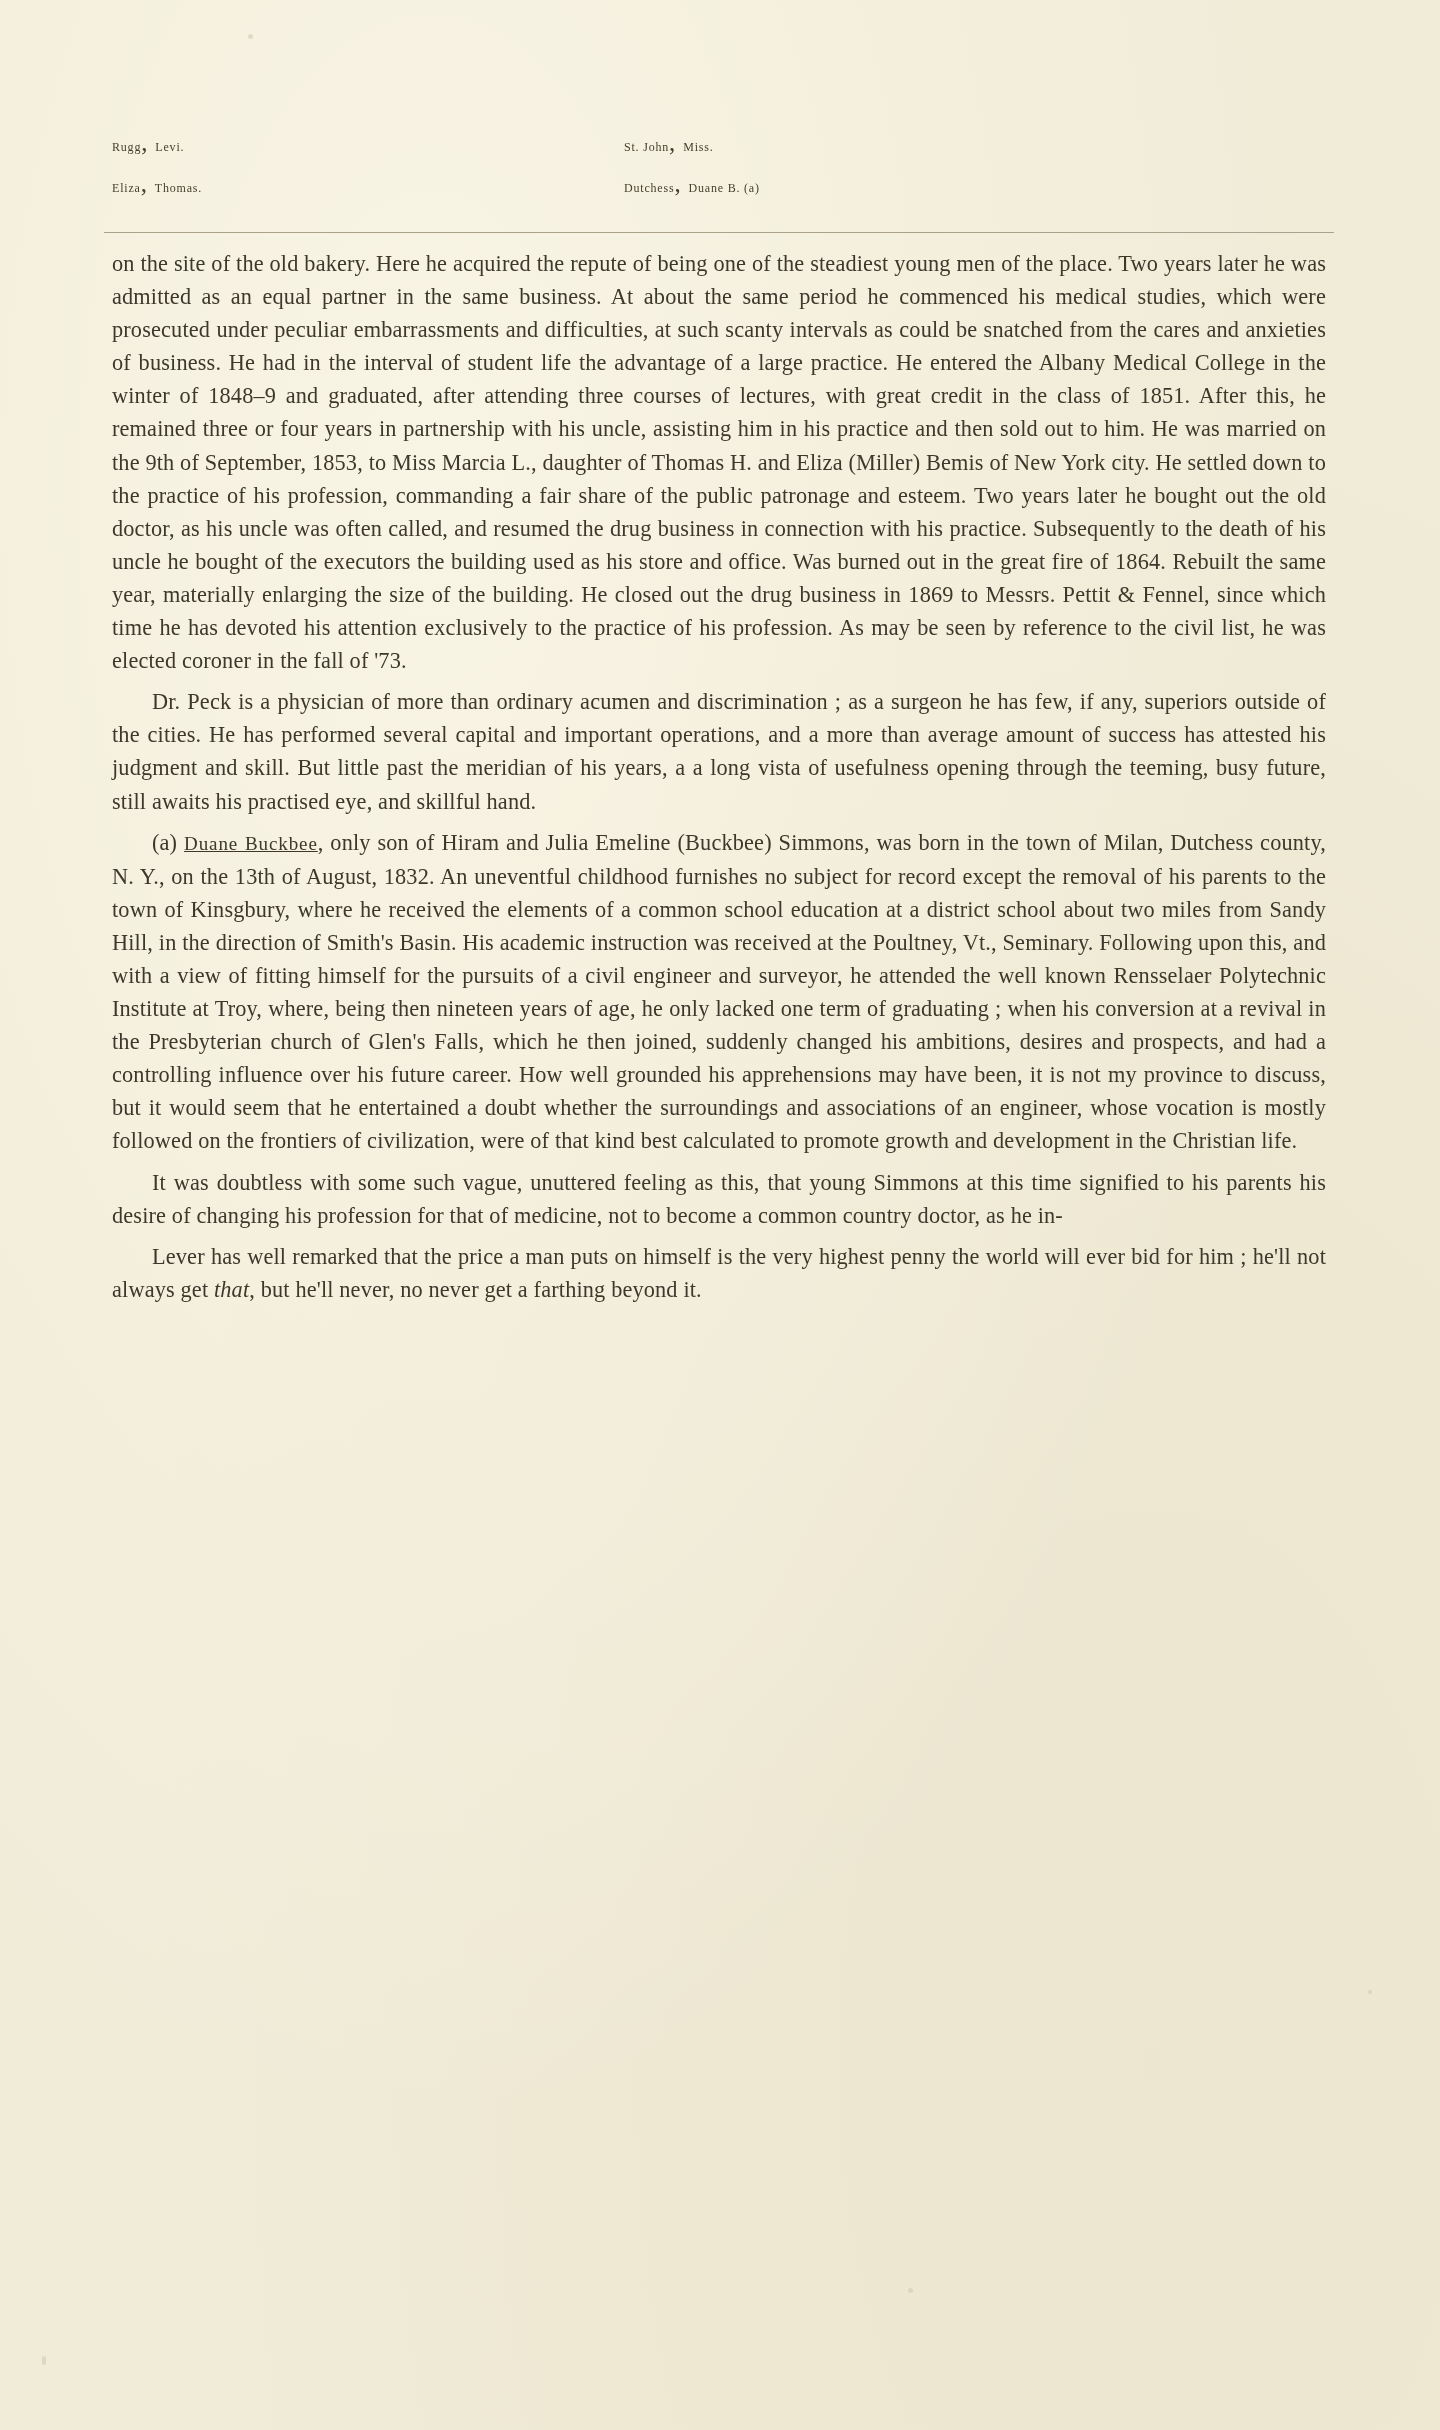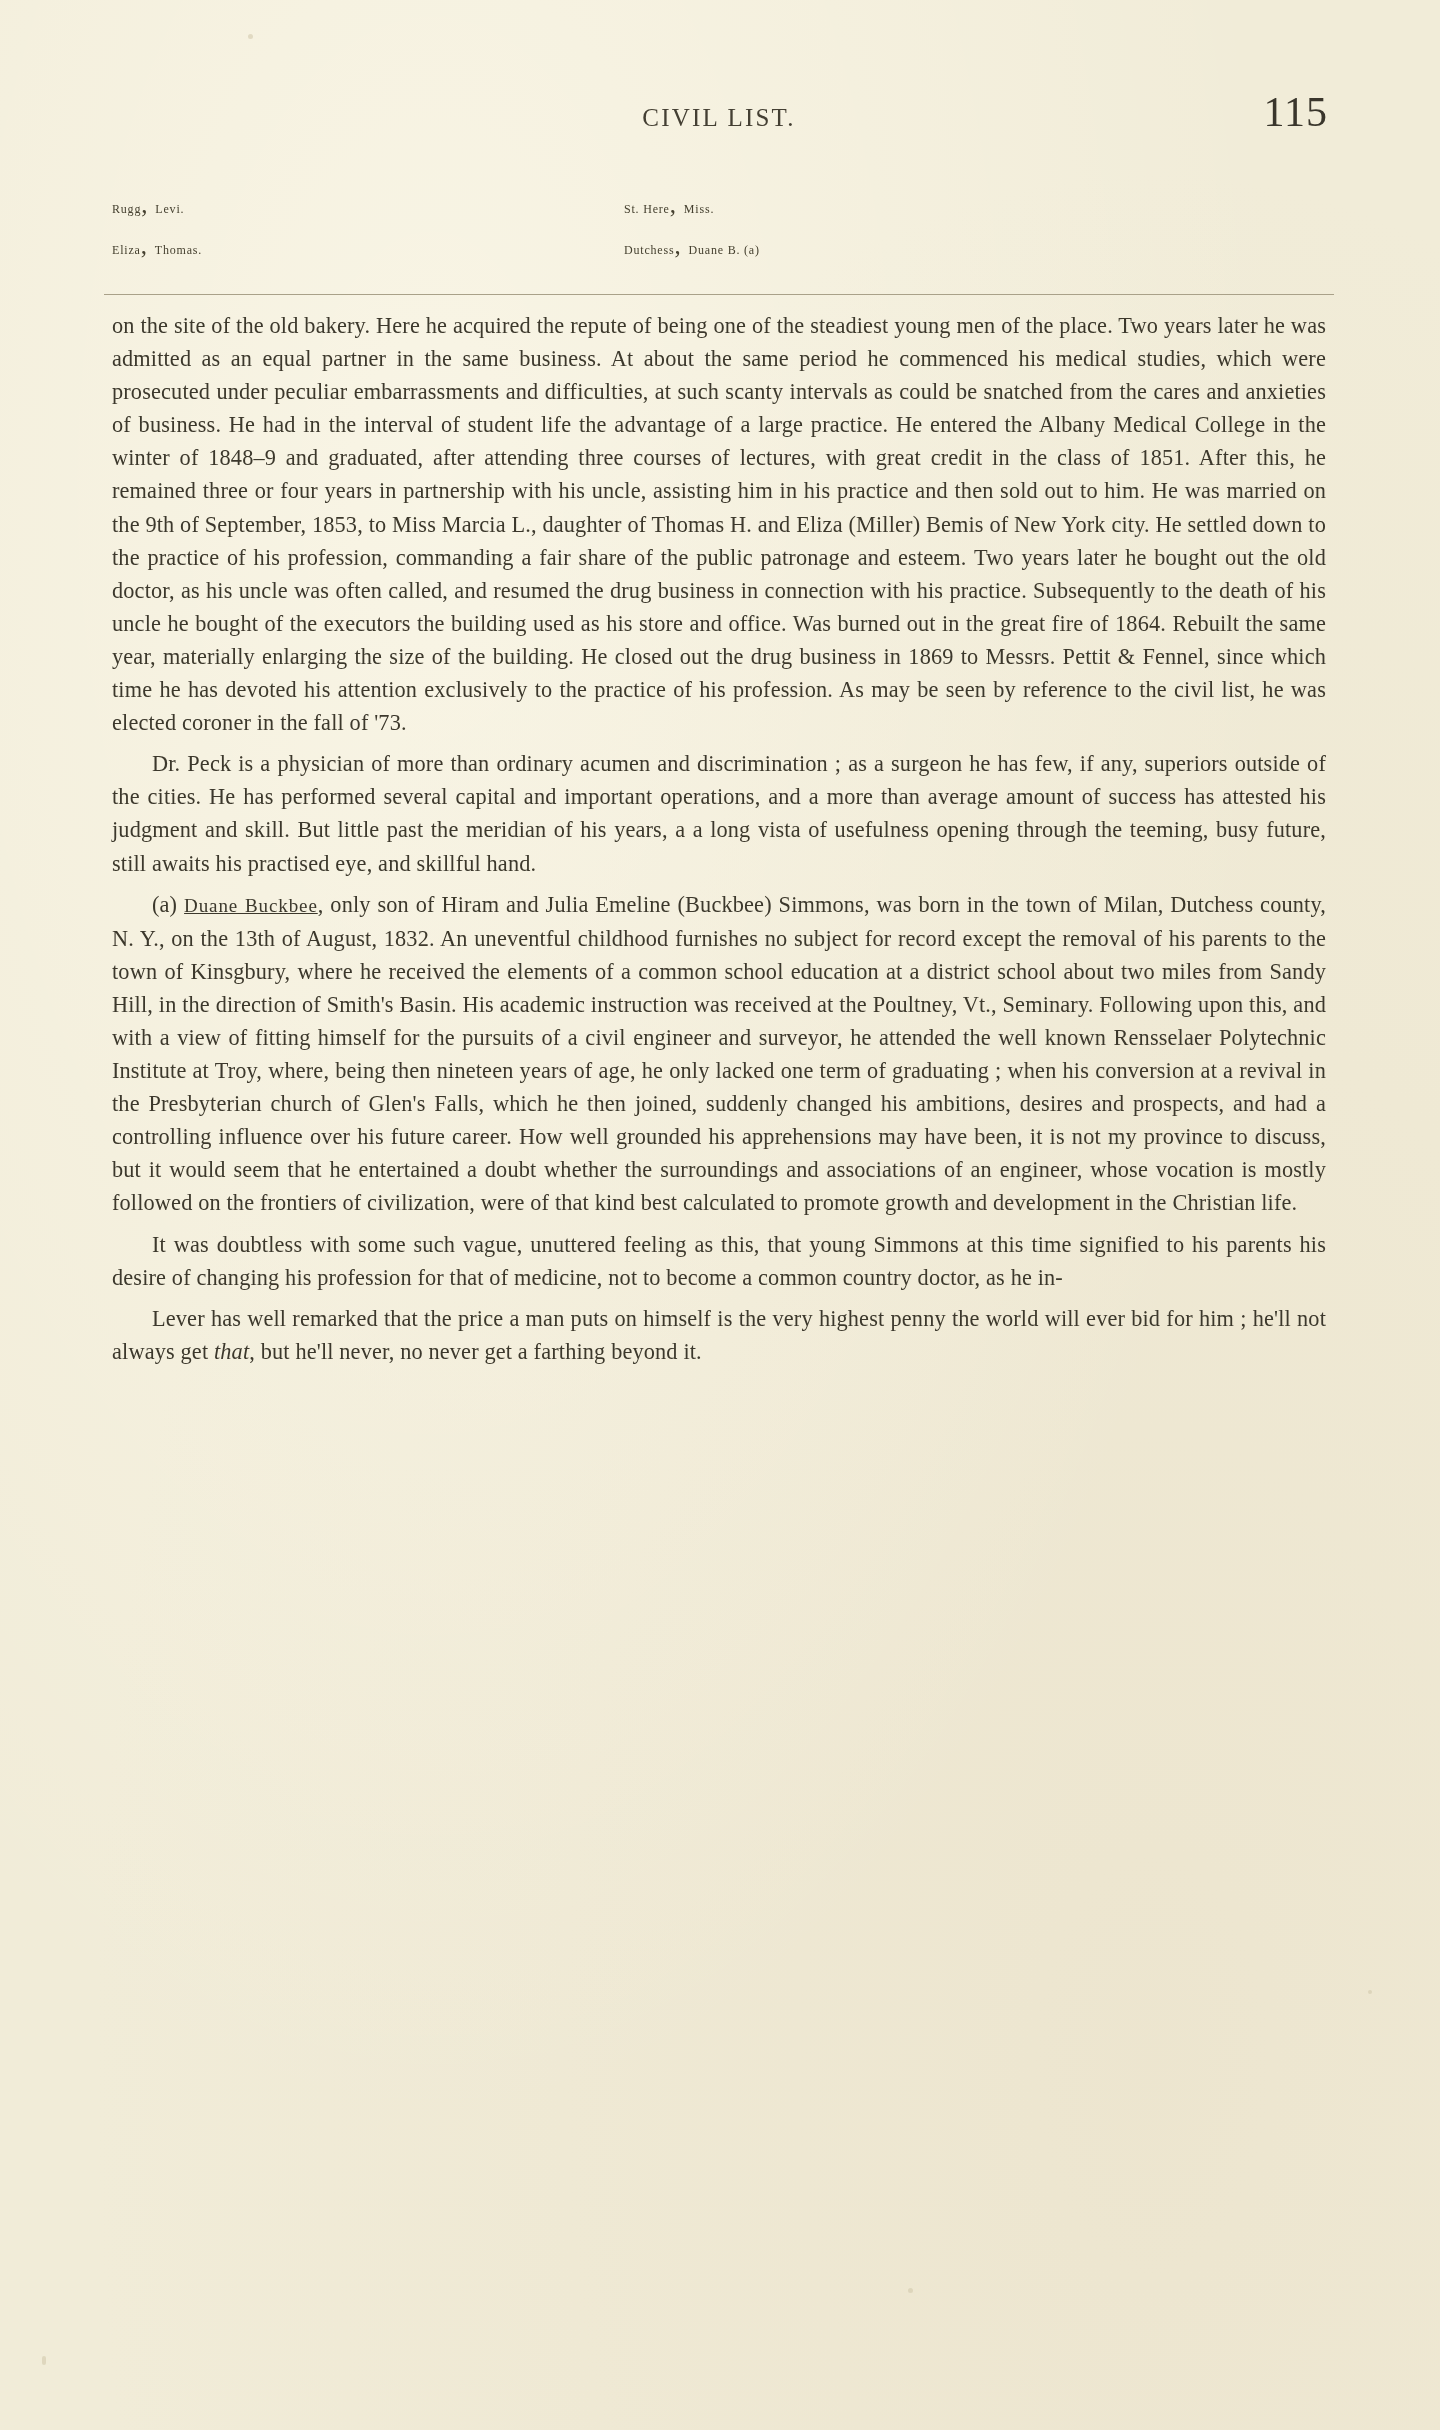--- a/index.html
+++ b/index.html
@@ -120,39 +120,35 @@
 
 <div class="page">
 
   <div class="speck" style="left:248px;top:34px;width:5px;height:5px;"></div>
   <div class="speck" style="left:1368px;top:1990px;width:4px;height:4px;"></div>
   <div class="speck" style="left:908px;top:2288px;width:5px;height:5px;"></div>
   <div class="speck" style="left:42px;top:2356px;width:4px;height:9px;border-radius:2px;"></div>
 
   <div class="content">
 
-    <div class="runhead">
-      <div class="title">CIVIL LIST.</div>
-      <div class="folio">115</div>
-    </div>
 
     <div class="colheads">
       <div class="left">
         <div class="nameline">
           <span class="sc">Rugg</span><span>,</span>
           <span class="sc">Levi.</span>
         </div>
         <div class="nameline">
           <span class="sc">Eliza</span><span>,</span>
           <span class="sc">Thomas.</span>
         </div>
       </div>
       <div class="right">
         <div class="nameline">
-          <span class="sc">St. Here</span><span>,</span>
+          <span class="sc">St. John</span><span>,</span>
           <span class="sc">Miss.</span>
         </div>
         <div class="nameline">
           <span class="sc">Dutchess</span><span>,</span>
           <span class="sc">Duane B. (a)</span>
         </div>
       </div>
     </div>
 
     <hr class="rule">

